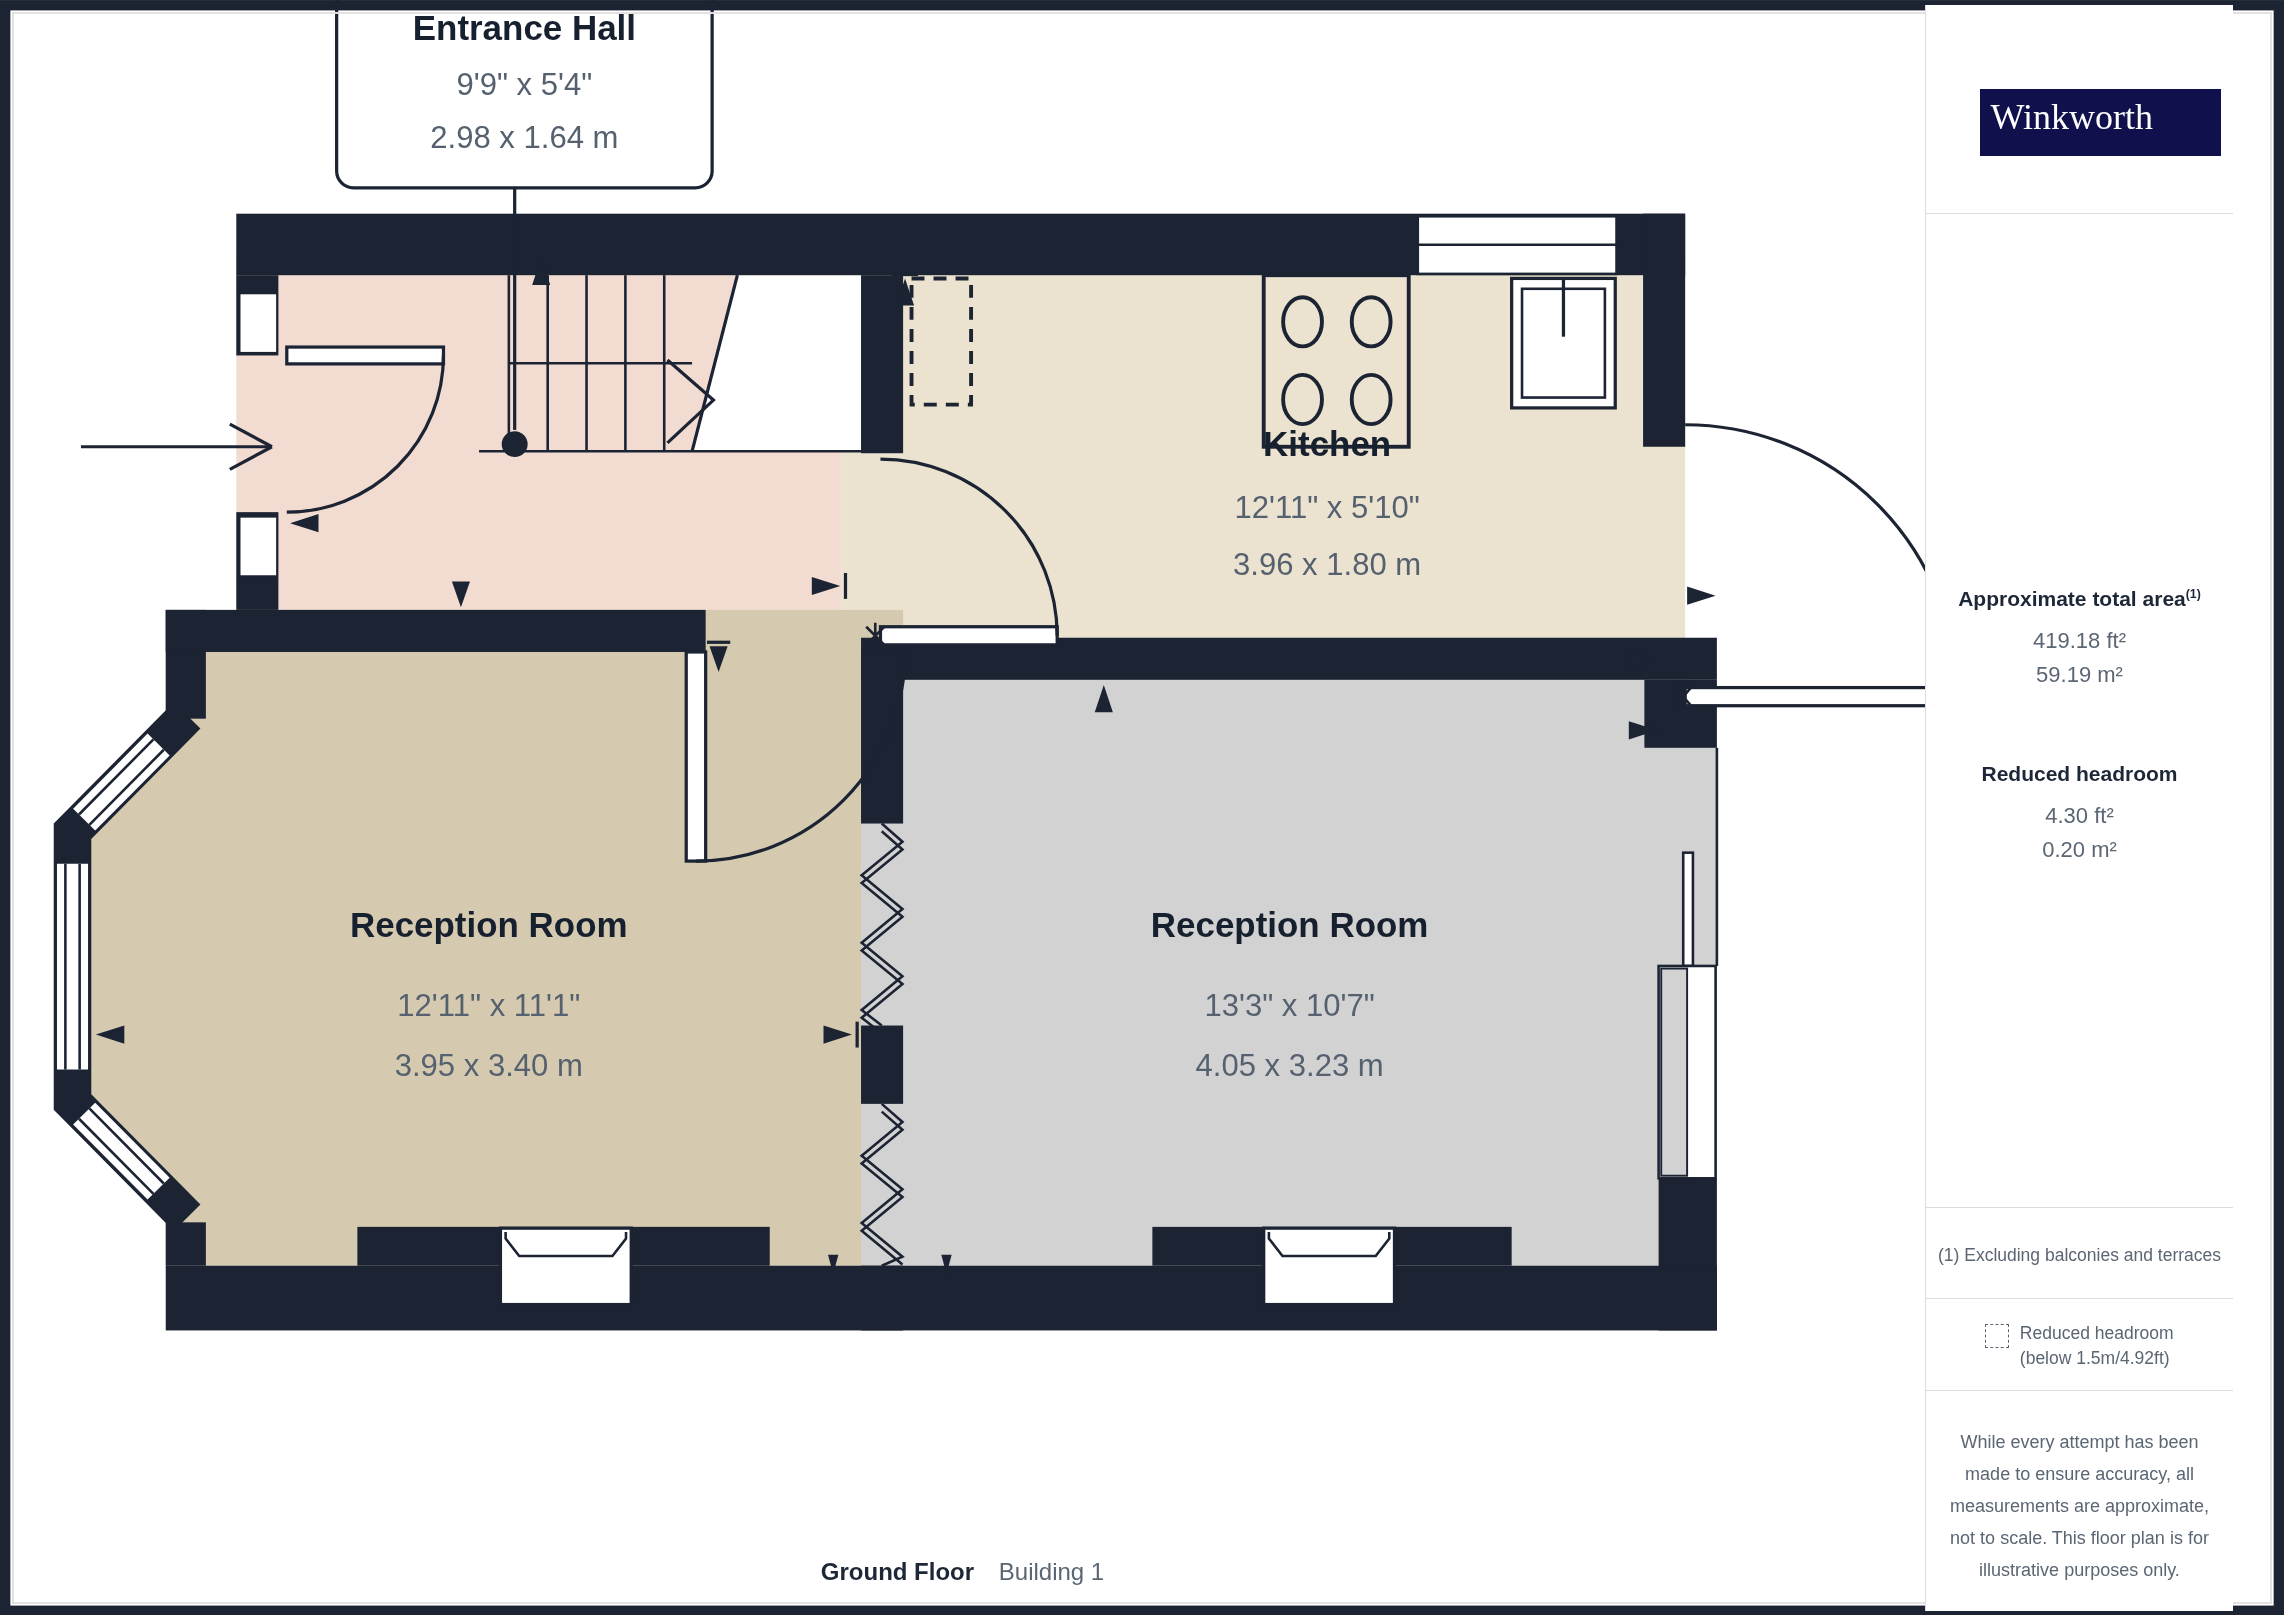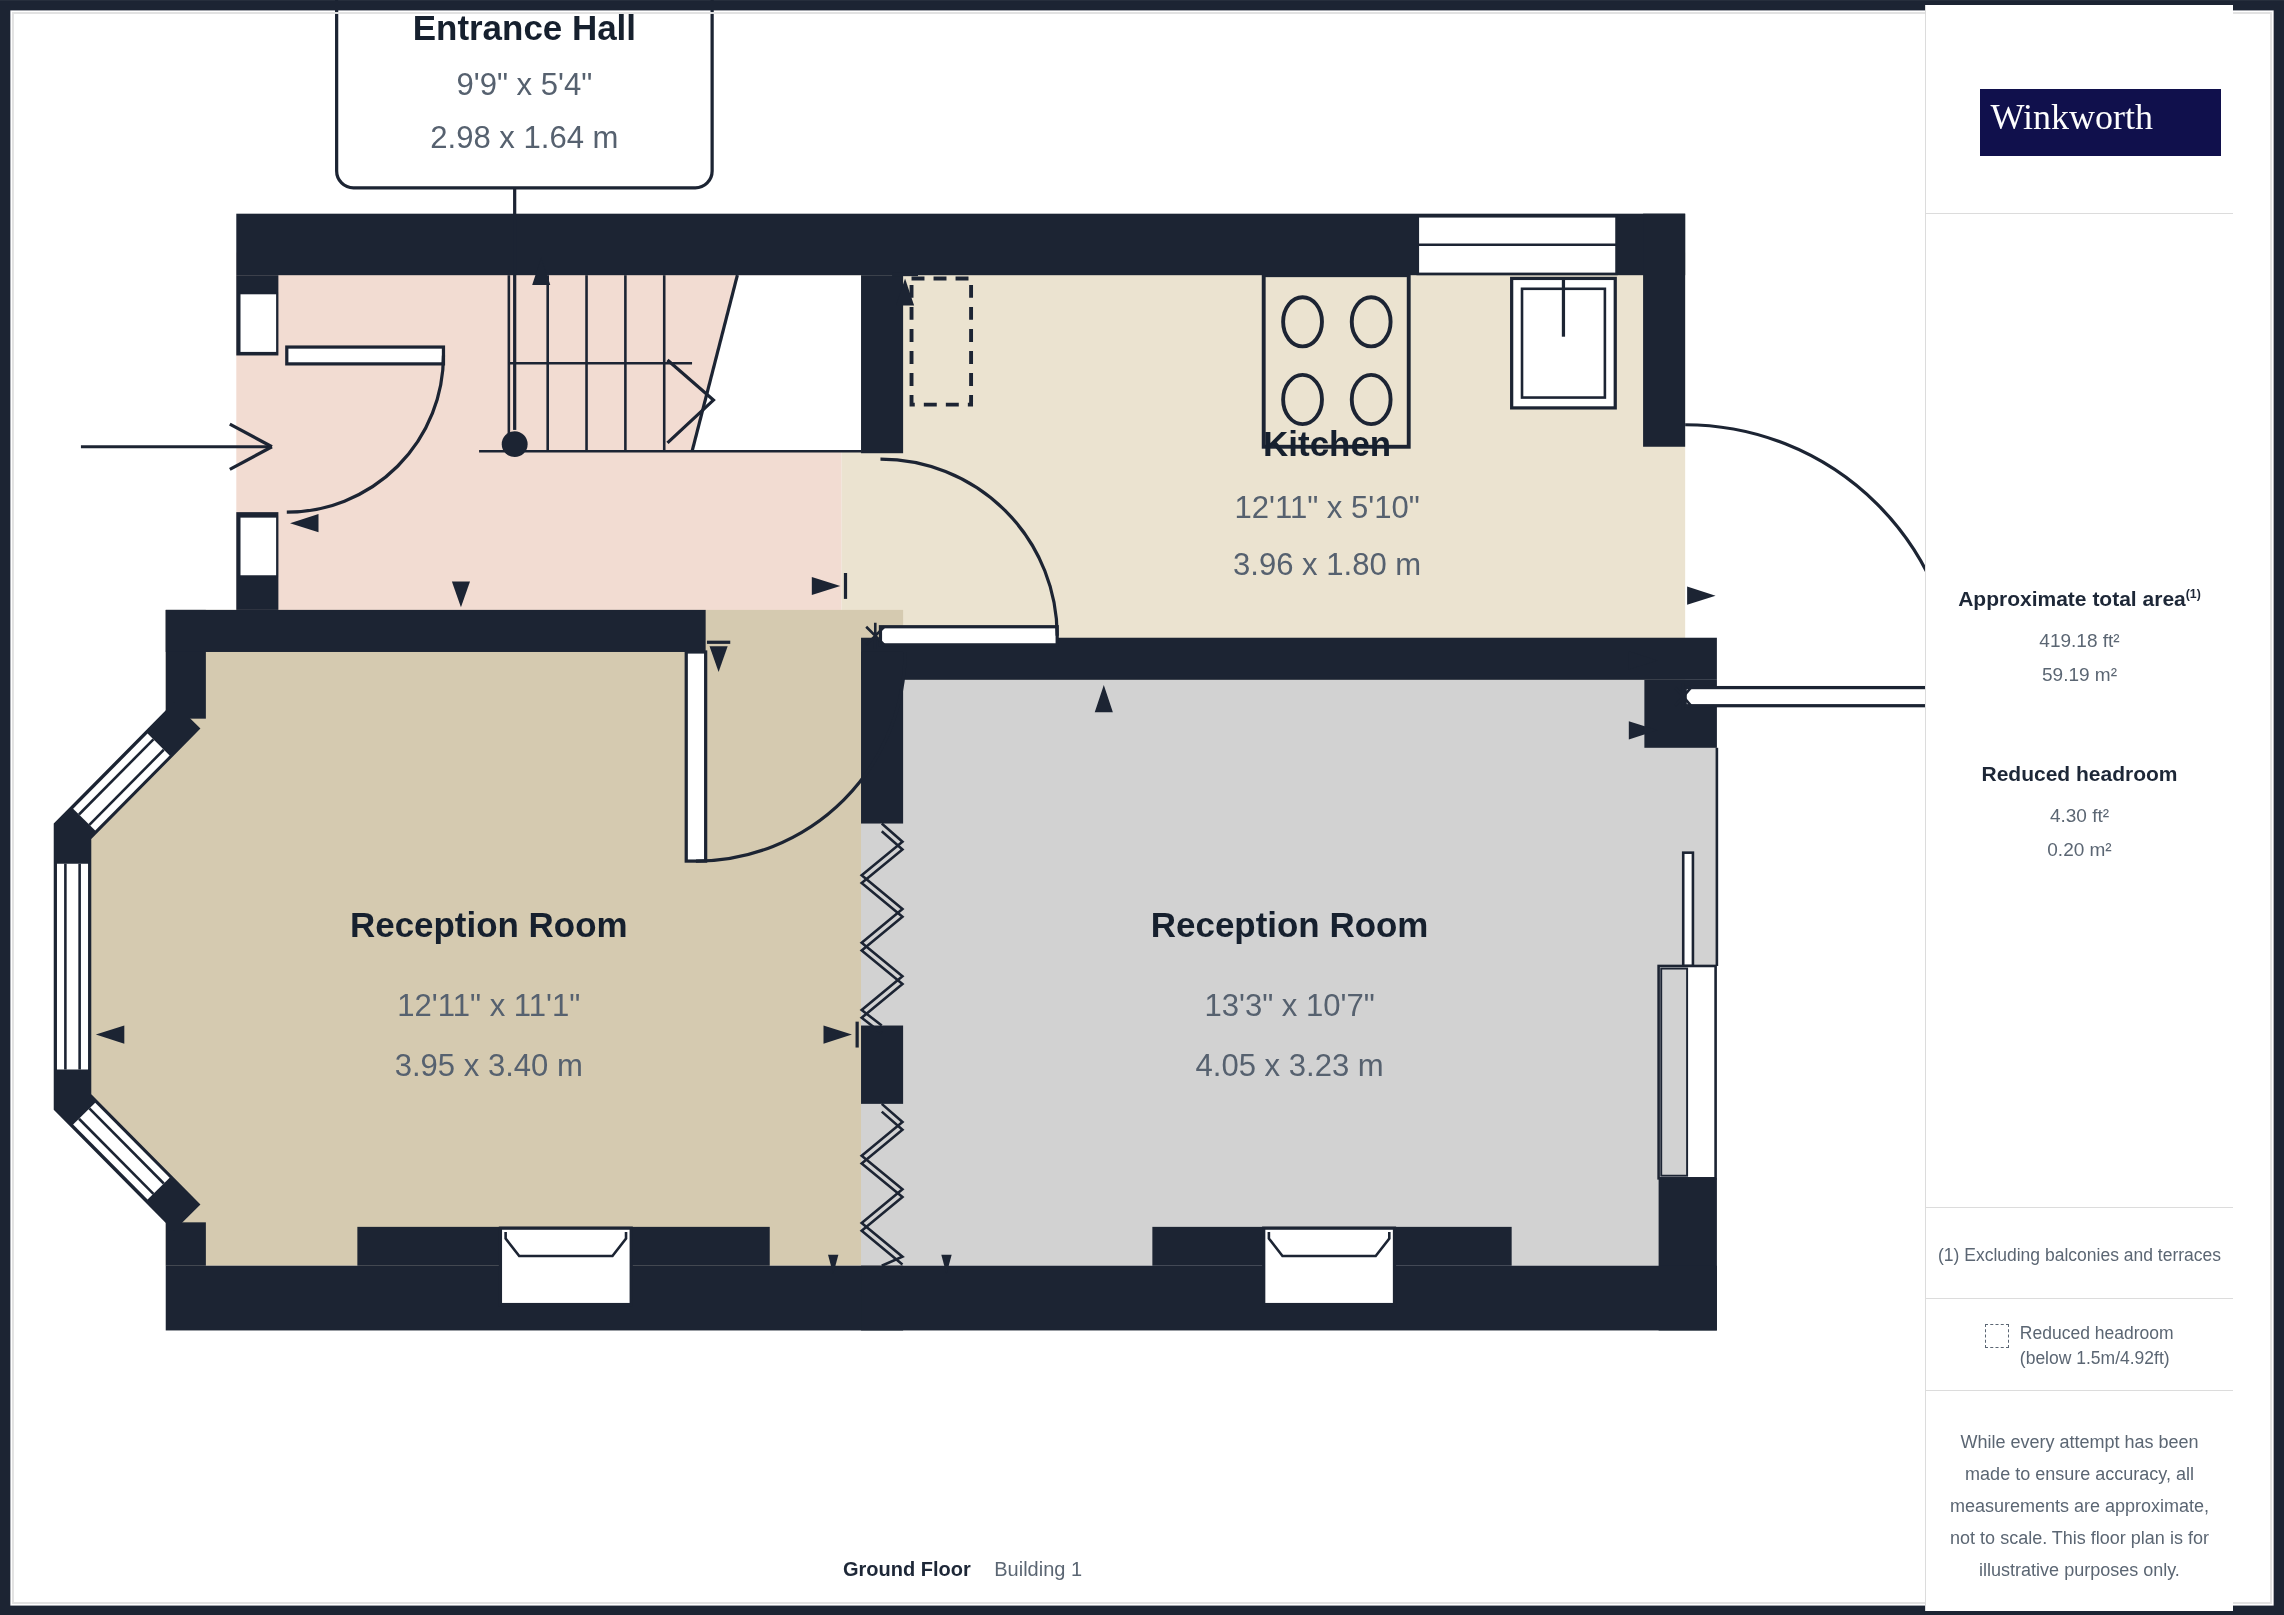--- a/index.html
+++ b/index.html
@@ -9,30 +9,30 @@
   
   .sidebar{position:absolute;left:1925px;top:5.2px;width:308px;height:1606px;
            border-left:1.3px solid #dcdcdc;background:#fff;box-sizing:border-box;}
   .sb-divider{position:absolute;left:0;right:0;height:0;border-top:1.3px solid #dcdcdc;}
   .brand-box{position:absolute;left:54px;top:84px;width:241px;height:67px;background:#10104c;
              box-sizing:border-box;padding:9px 0 0 10.4px;}
   .brand-box span{font-family:"Liberation Serif",serif;color:#fdfdfd;font-size:36px;line-height:39px;}
   .sb-block{position:absolute;left:0;width:100%;text-align:center;}
   .sb-heading{font-size:21px;font-weight:bold;color:#1d2737;line-height:26px;}
   .sb-heading sup{font-size:12.3px;font-weight:bold;}
-  .sb-value{font-size:19px;color:#5b6673;line-height:34px;}
+  .sb-value{font-size:22px;color:#5b6673;line-height:34px;}
   .sb-note{font-size:17.5px;color:#5b6673;}
   .legend-row{display:flex;justify-content:center;align-items:flex-start;gap:10.4px;}
   .legend-icon{width:22px;height:22px;border:1.9px dashed #5b6673;margin-top:2.6px;flex:0 0 auto;}
   .legend-text{font-size:17.5px;color:#5b6673;line-height:24.6px;text-align:left;}
   .disclaimer{font-size:18px;color:#5b6673;line-height:32px;width:278px;margin:0 auto;text-align:center;}
   .provider{font-size:22.7px;color:#2a3442;letter-spacing:0.6px;}
   .provider b{font-weight:bold;}
   
-  .plan-footer{position:absolute;left:0;top:1558px;width:1925px;text-align:center;font-size:20px;}
+  .plan-footer{position:absolute;left:0;top:1558px;width:1925px;text-align:center;font-size:24px;}
   .plan-footer .floor{font-weight:bold;color:#1d2737;}
   .plan-footer .building{color:#5b6673;margin-left:18px;}
 </style>
 </head>
 <body>
 
 <div class="screen">
 
   <svg class="plan-svg" viewBox="0 0 3528 2496">
 

